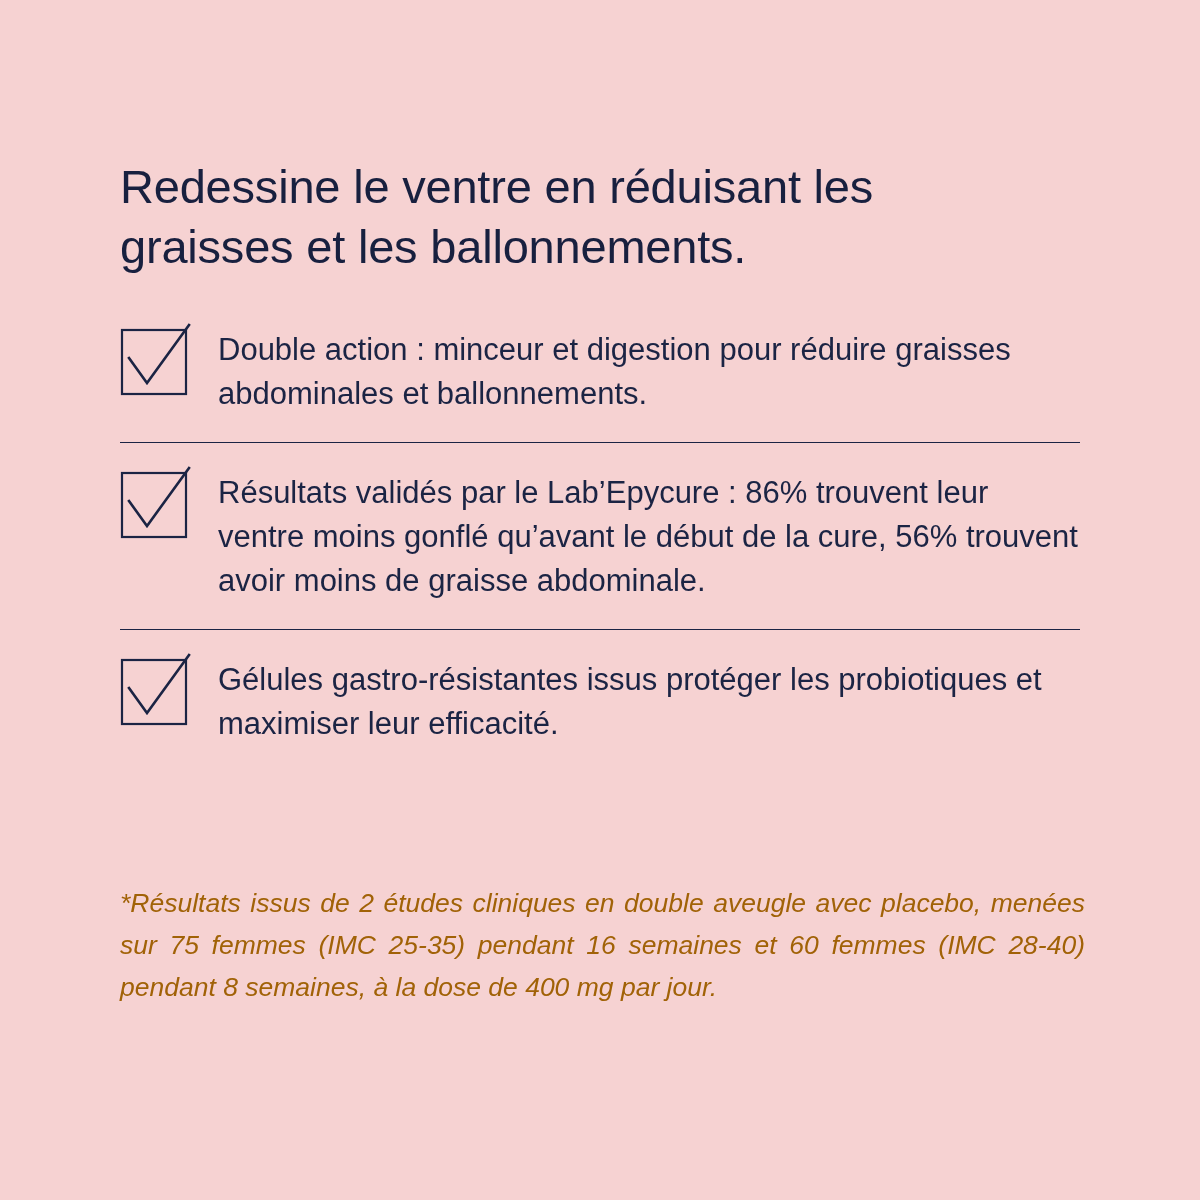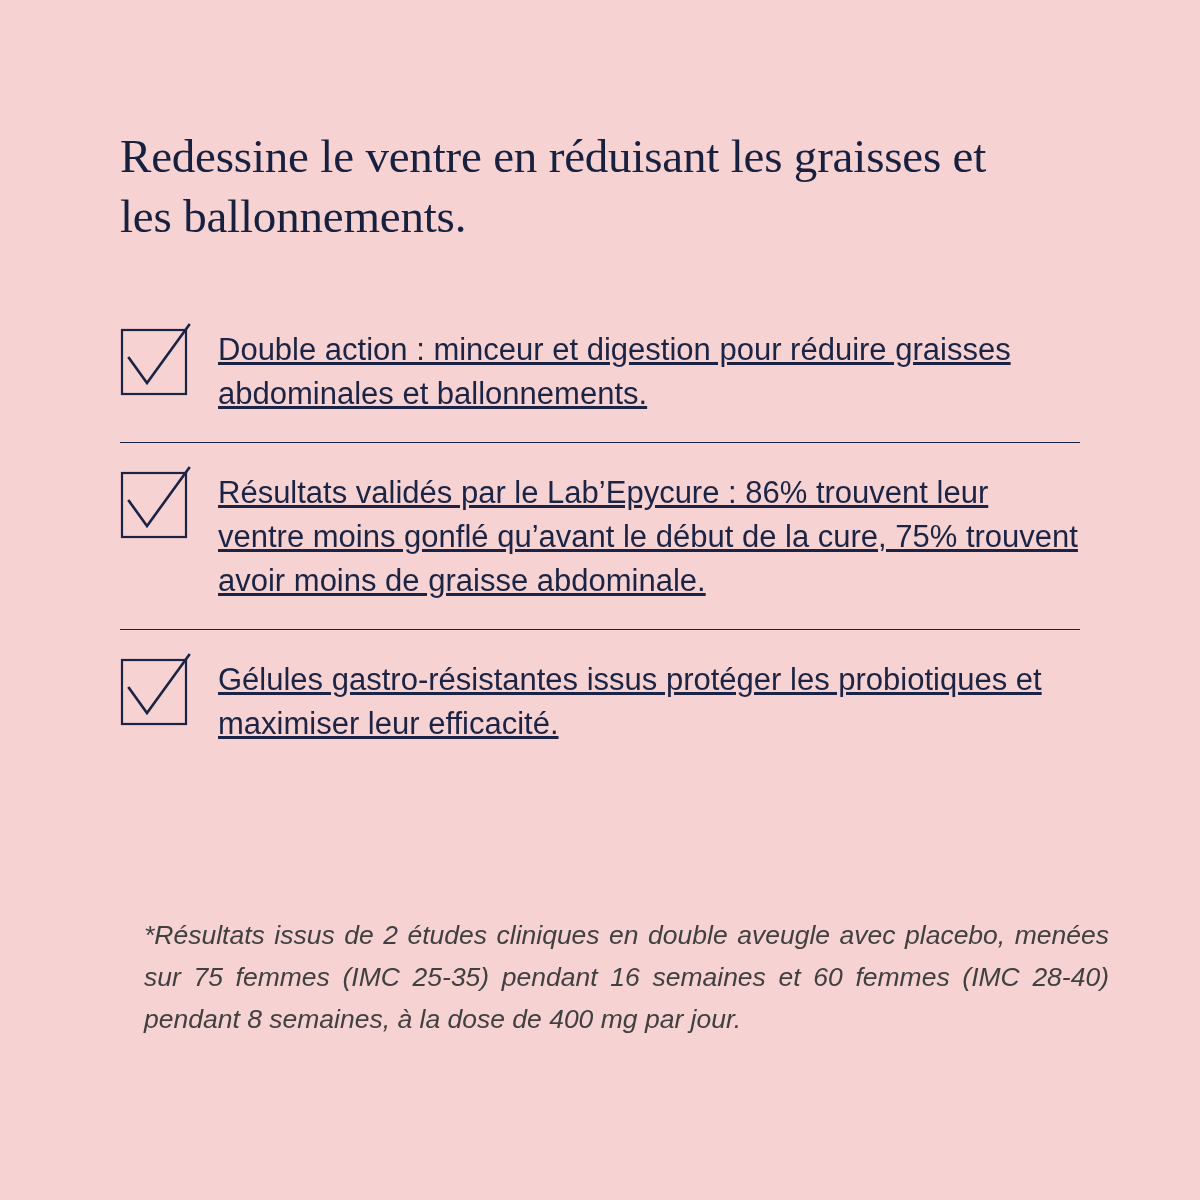--- a/index.html
+++ b/index.html
@@ -17,23 +17,23 @@
   .page {
     position: relative;
     width: 1200px;
     height: 1200px;
     box-sizing: border-box;
     padding: 0;
   }
   .headline {
     position: absolute;
     left: 120px;
-    top: 96px;
+    top: 126px;
     width: 920px;
-    font-family: Liberation Serif, serif;
+    font-family: Liberation Sans, sans-serif;
     font-size: 47px;
     line-height: 1.26;
     letter-spacing: -0.2px;
     color: #18203f;
     font-weight: 400;
   }
   .list {
     position: absolute;
     left: 120px;
     top: 300px;
@@ -61,33 +61,31 @@
     height: 68px;
     overflow: visible;
   }
   .feature-text {
     font-size: 31px;
     line-height: 1.42;
     color: #1b2444;
     font-weight: 400;
     padding-top: 4px;
     letter-spacing: 0px;
-    text-decoration: underline;
   }
   .footnote {
     position: absolute;
     left: 120px;
-    top: 915px;
+    top: 883px;
     width: 965px;
     font-size: 26.5px;
     line-height: 1.58;
     font-style: italic;
-    color: #404040;
+    color: #a16207;
     text-align: justify;
-    margin-left: 24px;
   }
 </style>
 </head>
 <body>
 
 <div class="page">
 
   <h1 class="headline">Redessine le ventre en réduisant les graisses et les ballonnements.</h1>
 
   <div class="list">
@@ -102,21 +100,21 @@
       <div class="feature-text">Double action : minceur et digestion pour réduire graisses abdominales et ballonnements.</div>
     </div>
 
     <div class="feature">
       <span class="check-box">
         <svg viewBox="0 0 68 68" xmlns="http://www.w3.org/2000/svg">
           <rect x="2" y="2" width="64" height="64" fill="none" stroke="#1b2444" stroke-width="2.2"></rect>
           <polyline points="9,30 27,55 69,-3" fill="none" stroke="#1b2444" stroke-width="2.6" stroke-linecap="square" stroke-linejoin="miter"></polyline>
         </svg>
       </span>
-      <div class="feature-text">Résultats validés par le Lab’Epycure : 86% trouvent leur ventre moins gonflé qu’avant le début de la cure, 75% trouvent avoir moins de graisse abdominale.</div>
+      <div class="feature-text">Résultats validés par le Lab’Epycure : 86% trouvent leur ventre moins gonflé qu’avant le début de la cure, 56% trouvent avoir moins de graisse abdominale.</div>
     </div>
 
     <div class="feature">
       <span class="check-box">
         <svg viewBox="0 0 68 68" xmlns="http://www.w3.org/2000/svg">
           <rect x="2" y="2" width="64" height="64" fill="none" stroke="#1b2444" stroke-width="2.2"></rect>
           <polyline points="9,30 27,55 69,-3" fill="none" stroke="#1b2444" stroke-width="2.6" stroke-linecap="square" stroke-linejoin="miter"></polyline>
         </svg>
       </span>
       <div class="feature-text">Gélules gastro-résistantes issus protéger les probiotiques et maximiser leur efficacité.</div>

